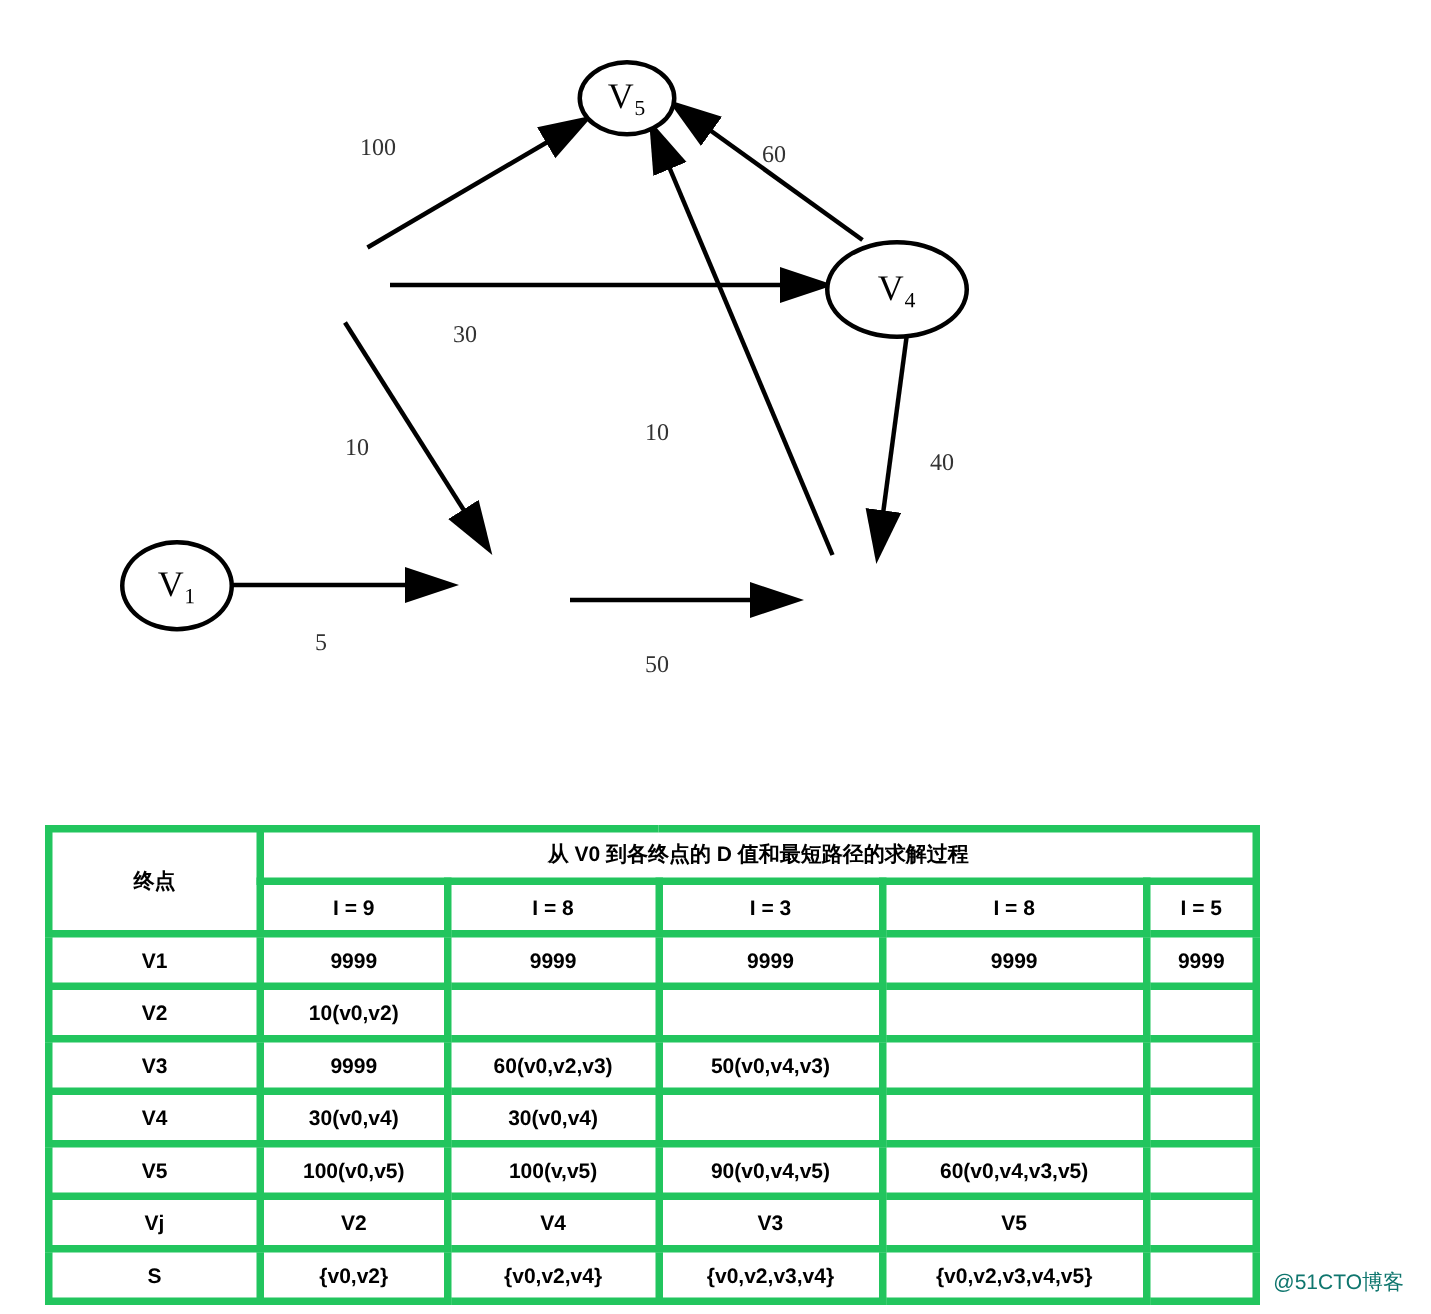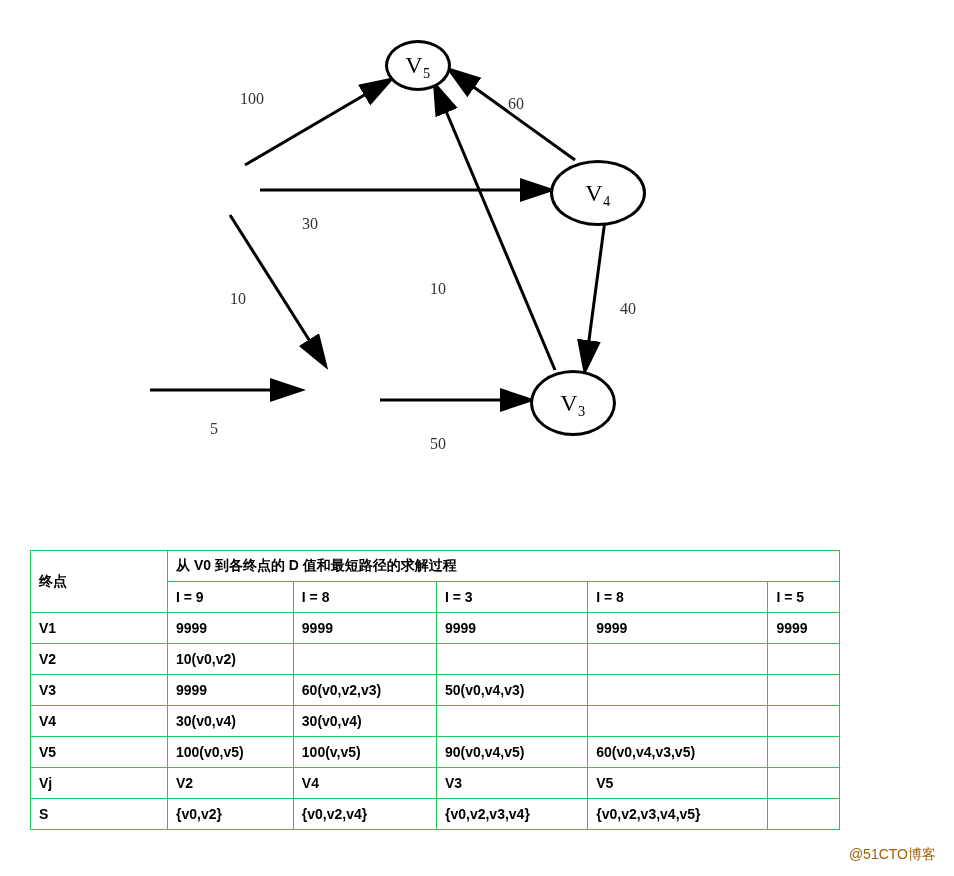--- a/index.html
+++ b/index.html
@@ -49,31 +49,31 @@
     width: 810px;
   }
   table {
     border-collapse: collapse;
     width: 100%;
     font-size: 14px;
     font-family: Arial, sans-serif;
     font-weight: bold;
   }
   td {
-    border: 1px solid #22c55e;
+    border: 5px solid #22c55e;
     padding: 4px 8px;
-    text-align: left;
+    text-align: center;
     height: 22px;
   }
   .watermark {
     position: absolute;
     right: 18px;
     bottom: 12px;
     font-size: 14px;
-    color: #a16207;
+    color: #0f766e;
     font-family: Arial, "Microsoft YaHei", sans-serif;
   }
 </style>
 </head>
 <body>
 
 <div class="graph-area">
   <svg class="edges">
     <defs>
       <marker id="arrow" markerWidth="12" markerHeight="12" refX="10" refY="4" orient="auto">
@@ -93,21 +93,21 @@
 
     <line x1="515" y1="350" x2="395" y2="65" stroke="#000" stroke-width="3" marker-end="url(#arrow)"></line>
 
     <line x1="535" y1="140" x2="410" y2="50" stroke="#000" stroke-width="3" marker-end="url(#arrow)"></line>
 
     <line x1="565" y1="200" x2="545" y2="350" stroke="#000" stroke-width="3" marker-end="url(#arrow)"></line>
   </svg>
 
   <div class="node" style="left:345px;top:20px;width:60px;height:45px">V₅</div>
   <div class="node" style="left:510px;top:140px;width:90px;height:60px">V₄</div>
-  <div class="node" style="left:490px;top:350px;width:80px;height:60px">V₃</div>
+  <div class="node" style="left:40px;top:340px;width:70px;height:55px">V₁</div>
 
   <div class="edge-label" style="left:200px;top:70px">100</div>
   <div class="edge-label" style="left:262px;top:195px">30</div>
   <div class="edge-label" style="left:190px;top:270px">10</div>
   <div class="edge-label" style="left:170px;top:400px">5</div>
   <div class="edge-label" style="left:390px;top:415px">50</div>
   <div class="edge-label" style="left:390px;top:260px">10</div>
   <div class="edge-label" style="left:468px;top:75px">60</div>
   <div class="edge-label" style="left:580px;top:280px">40</div>
 </div>

